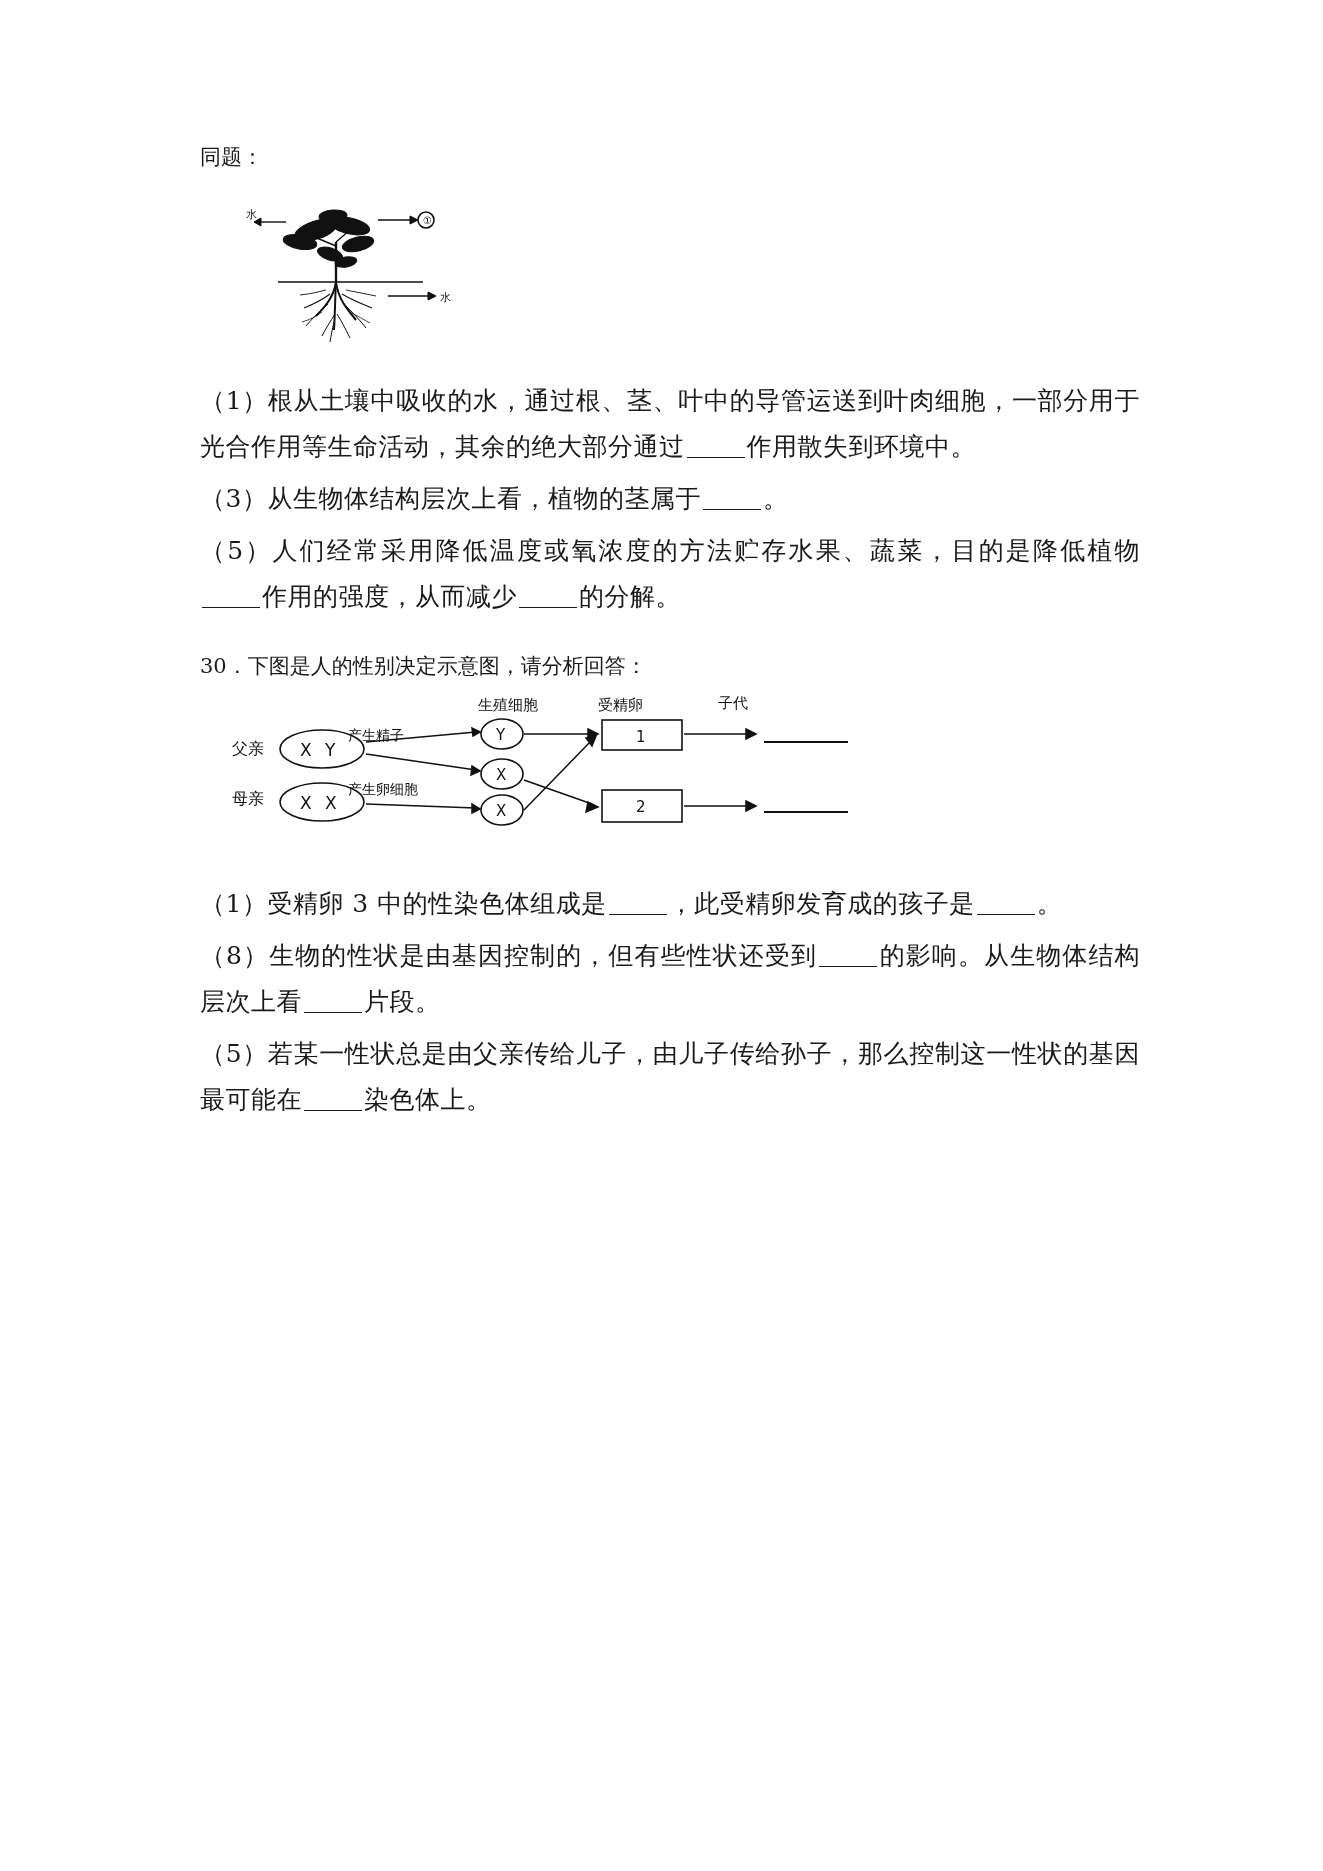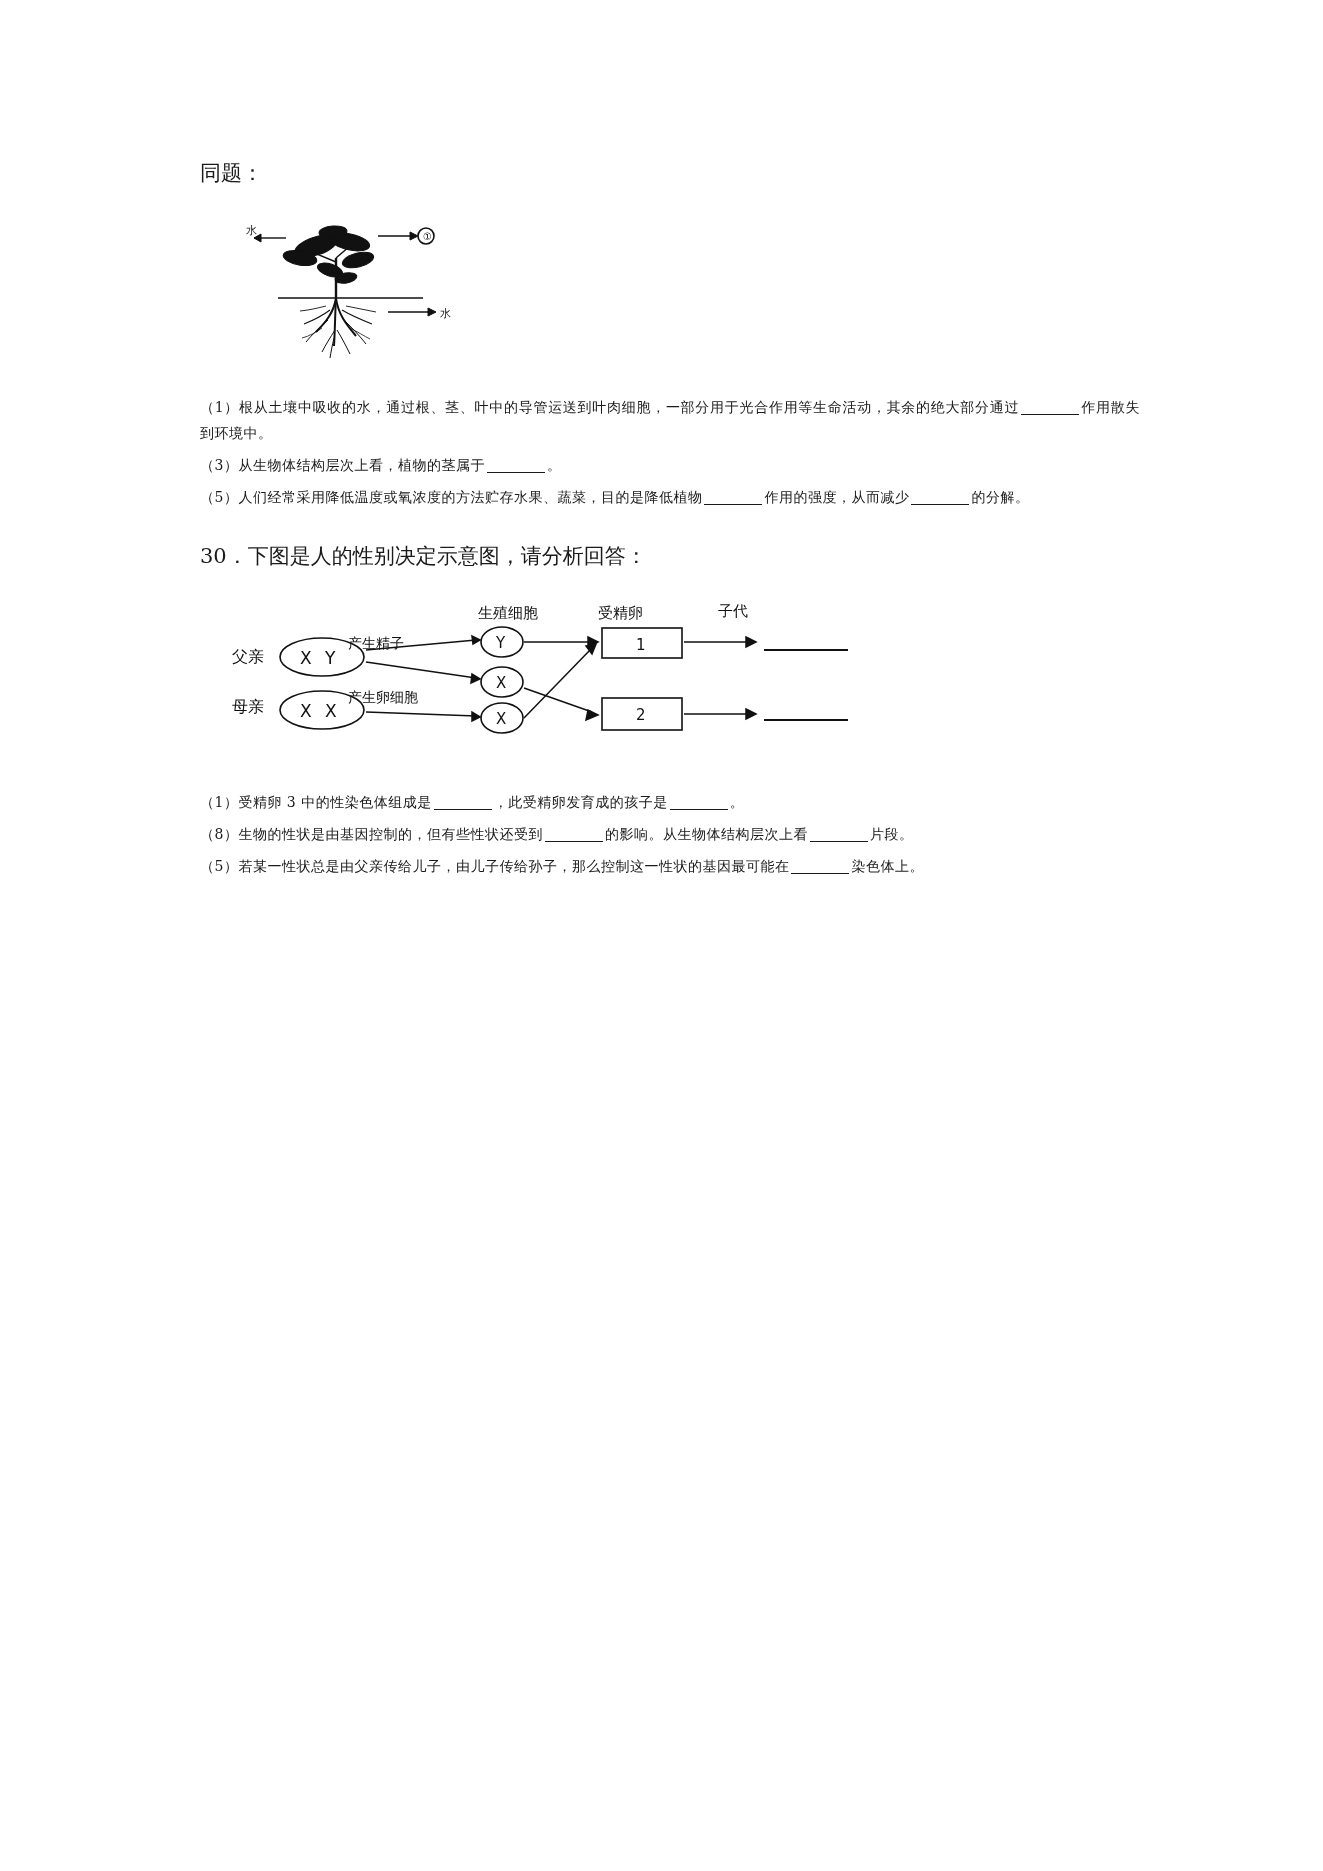--- a/index.html
+++ b/index.html
@@ -22,30 +22,30 @@
     height: 1871px;
     background: #fff;
   }
   .content {
     position: absolute;
     left: 200px;
     top: 140px;
     width: 940px;
   }
   .para {
-    font-size: 14px;
-    line-height: 26px;
+    font-size: 25px;
+    line-height: 46px;
     letter-spacing: 0.5px;
     margin: 0 0 6px 0;
     text-align: justify;
   }
   .lead {
     font-size: 21px;
     line-height: 34px;
-    margin: 16px 0 10px 0;
+    margin: 0 0 10px 0;
   }
   .blank {
     display: inline-block;
     border-bottom: 1.5px solid #1a1a1a;
     width: 58px;
     height: 20px;
     vertical-align: -3px;
     margin: 0 2px;
   }
   .q-head {
@@ -61,21 +61,21 @@
     height: 160px;
     margin: 22px 0 22px 38px;
   }
   .fig-plant svg { display: block; }
 
   
   .fig-sex {
     position: relative;
     width: 700px;
     height: 165px;
-    margin: 26px 0 24px 30px;
+    margin: 8px 0 24px 30px;
   }
   .fig-sex svg { display: block; }
 </style>
 </head>
 <body>
 
 <div class="page">
   <div class="content">
 
     <div class="lead">同题：</div>

